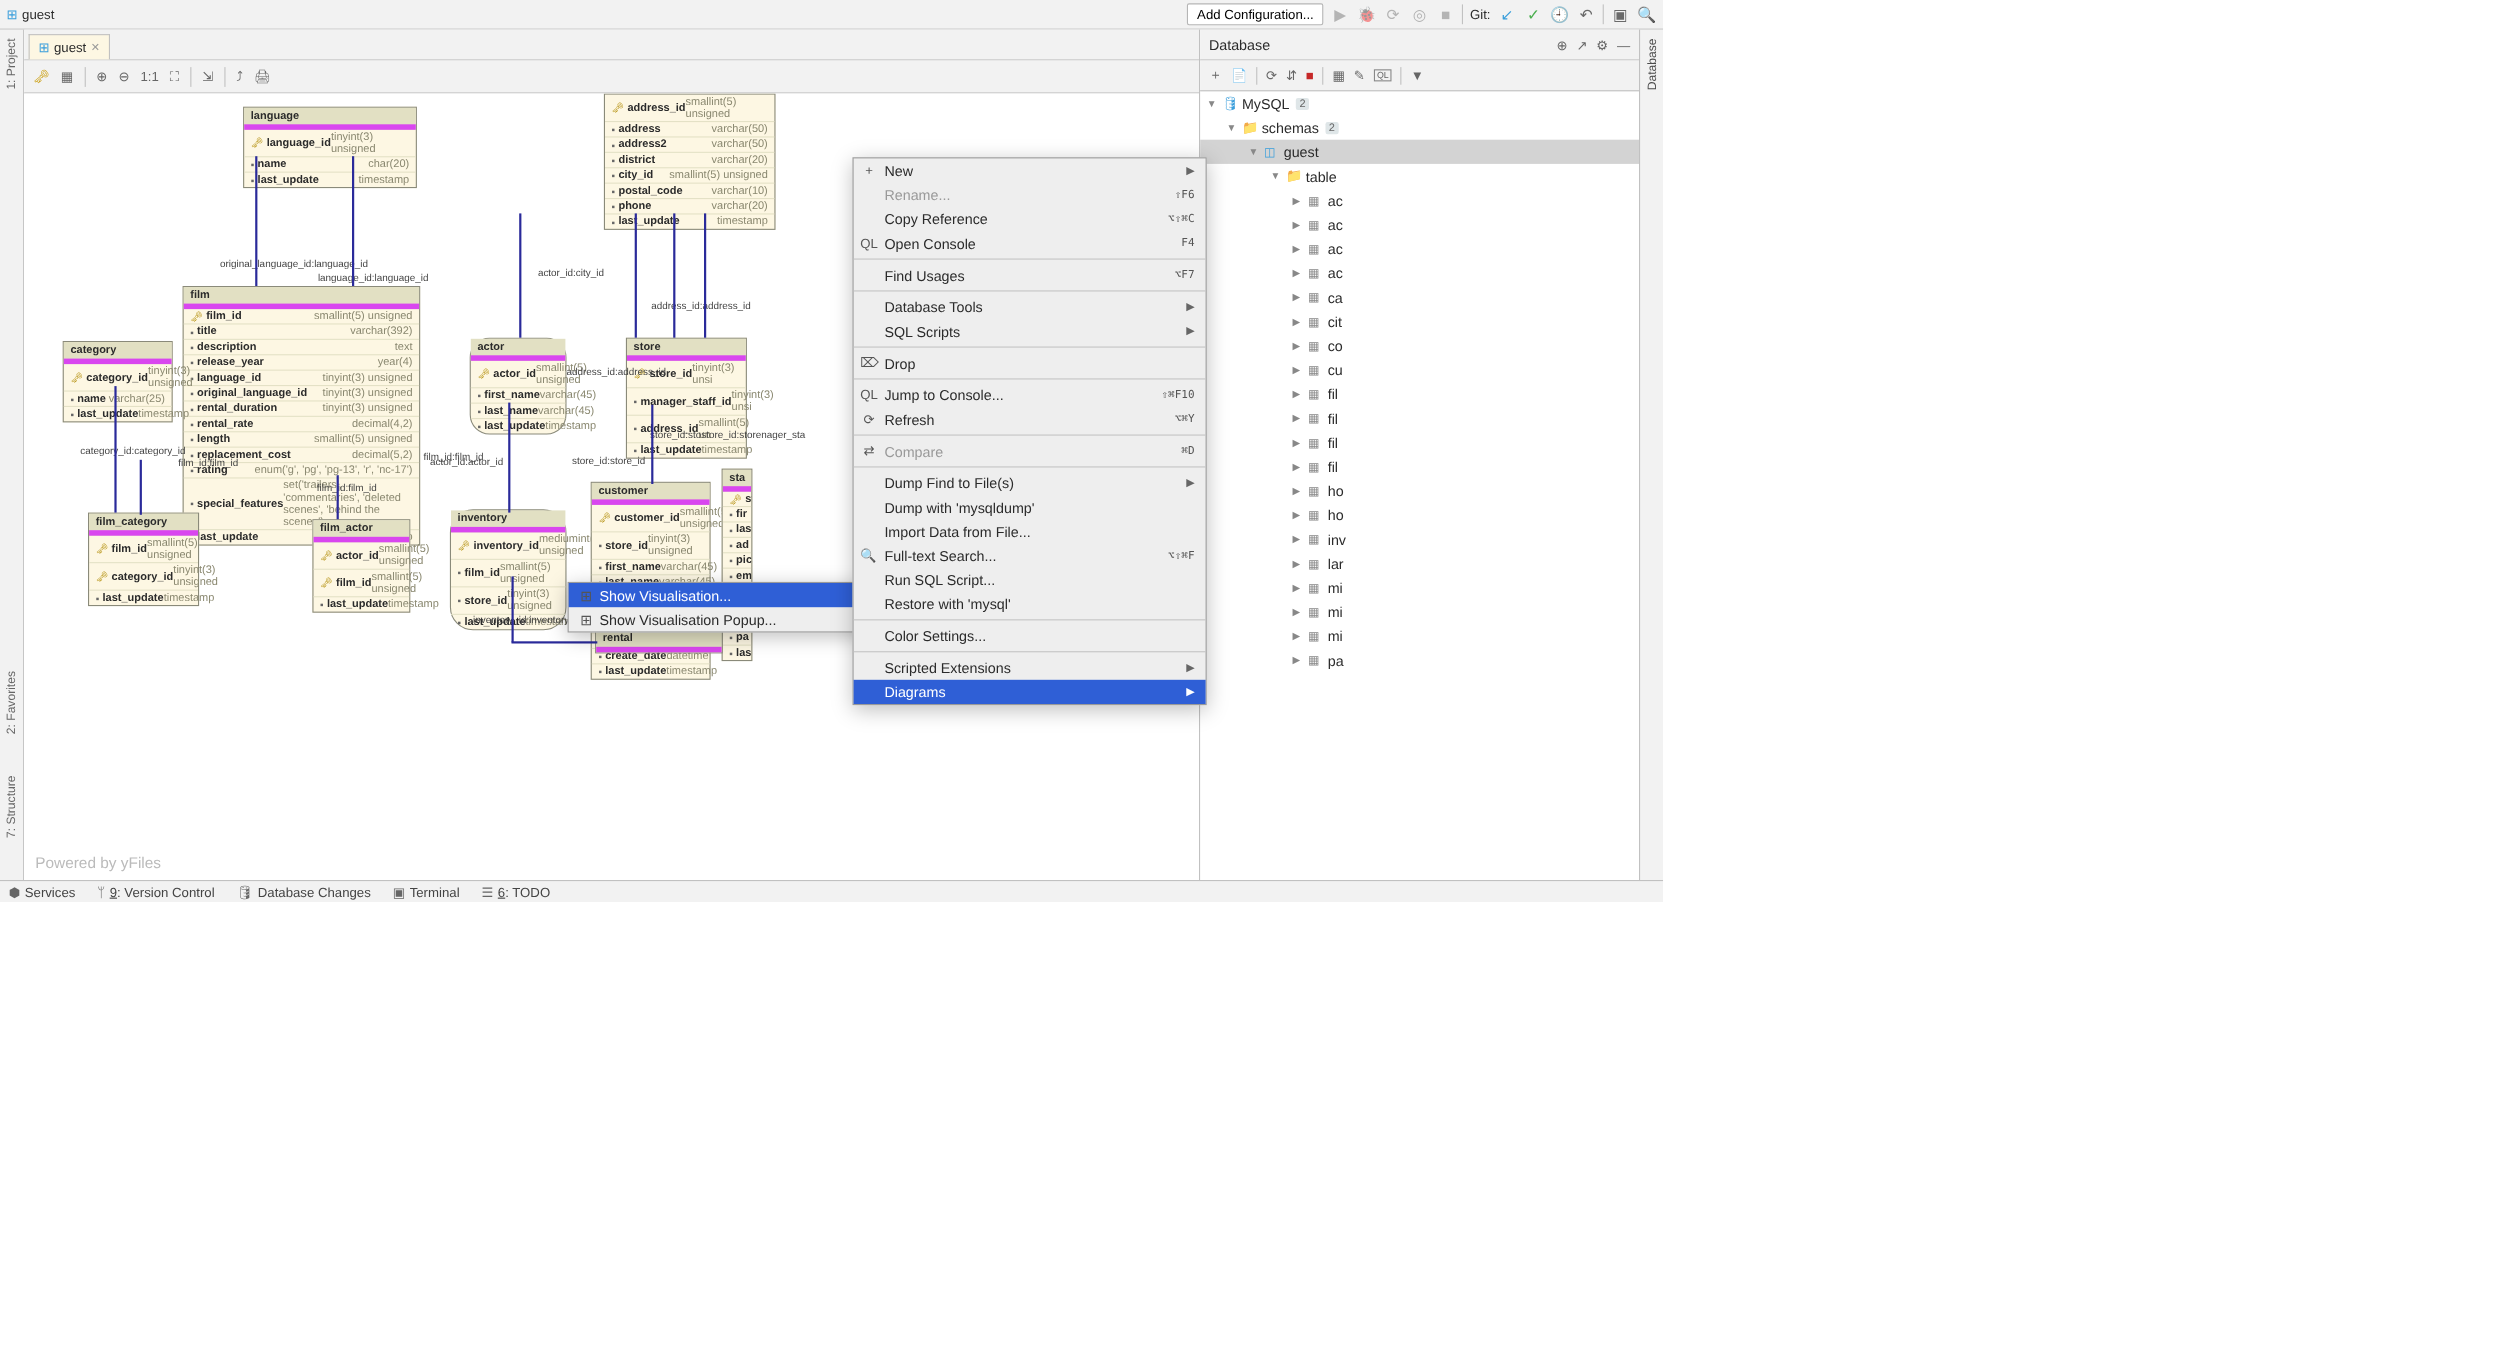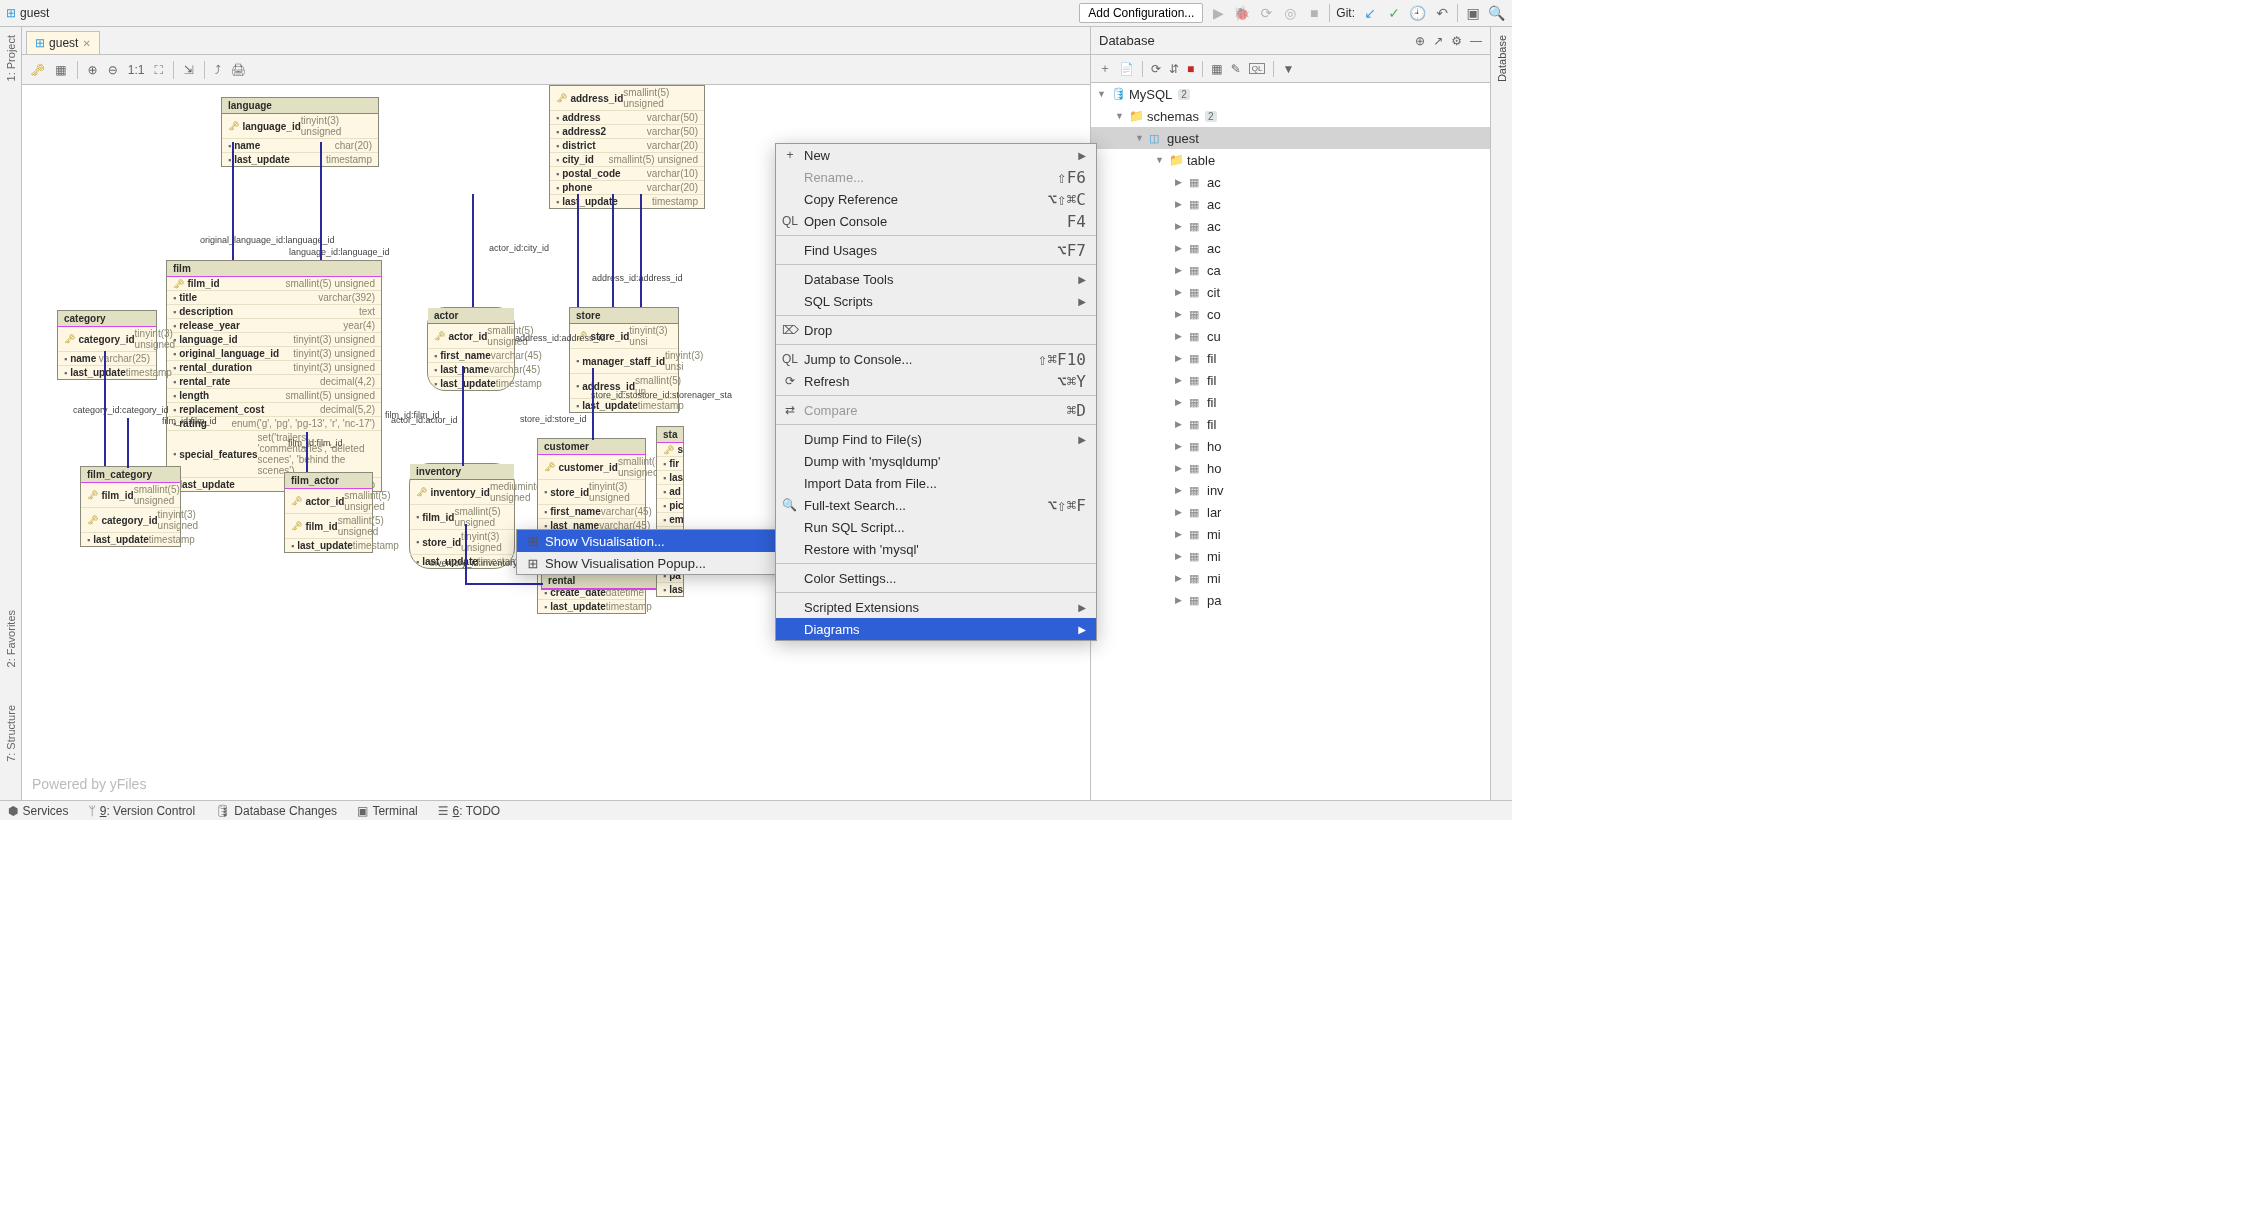--- a/index.html
+++ b/index.html
@@ -18,21 +18,21 @@
   .vert-label { writing-mode: vertical-rl; transform: rotate(180deg); color: #666; cursor: default; padding: 4px 0; }
   .vert-label.db { color: #4b4b4b; }
   .editor { flex: 1; display: flex; flex-direction: column; background: #fff; }
   .tabrow { height: 28px; display: flex; align-items: flex-end; border-bottom: 1px solid #c1c1c1; background: #f2f2f2; padding-left: 4px; }
   .tab { background: #fdf7e3; border: 1px solid #c1c1c1; border-bottom: none; padding: 4px 8px; display: flex; align-items: center; gap: 4px; font-size: 12px; }
   .tab .close { color: #999; font-size: 10px; }
   .canvas-toolbar { height: 30px; border-bottom: 1px solid #c1c1c1; background: #f2f2f2; display: flex; align-items: center; gap: 10px; padding: 0 8px; }
   .canvas-toolbar .sep { width: 1px; height: 18px; background: #c1c1c1; }
   .canvas { flex: 1; position: relative; background: #fff; overflow: hidden; }
   .erd-table { position: absolute; border: 1px solid #8a8a7a; background: #fdf7e3; font-size: 10px; }
-  .erd-table .hdr { background: #e2e0c3; border-bottom: 1px solid #d946ef; padding: 2px 6px; font-weight: bold; display: flex; align-items: center; gap: 4px; }
+  .erd-table .hdr { background: #e2e0c3; border-bottom: 5px solid #d946ef; padding: 2px 6px; font-weight: bold; display: flex; align-items: center; gap: 4px; }
   .erd-table .col { display: flex; justify-content: space-between; padding: 1px 6px; border-bottom: 1px solid #e4e1c6; }
   .erd-table .col:last-child { border-bottom: none; }
   .erd-table .col .cname { display:flex; align-items:center; gap:3px; }
   .erd-table .col .ctype { color: #8a8870; }
   .pk { color: #b08a00; font-size:9px; }
   .key { color:#666; font-size:9px; }
   .fk-label { position:absolute; font-size:9px; color:#444; white-space:nowrap; }
   .fk-line { position:absolute; background:#2a2a9a; }
   .powered { position:absolute; bottom:8px; left:10px; color:#bbb; font-size:14px; }
 
@@ -54,21 +54,21 @@
 
   .ctx-menu { position: absolute; background:#eeeeee; border:1px solid #9a9a9a; width: 322px; box-shadow: 0 4px 18px rgba(0,0,0,.25); font-size:13px; z-index: 100; }
   .ctx-menu .row { display:flex; align-items:center; padding: 3px 10px 3px 28px; position: relative; height: 22px; }
   .ctx-menu .row.sel { background:#2f5fd6; color:#fff; }
   .ctx-menu .row.disabled { color:#999; }
   .ctx-menu .sep { height:1px; background:#c4c4c4; margin: 3px 0; }
   .ctx-menu .ricon { position:absolute; left:6px; width:16px; text-align:center; color:#555; font-size:12px; }
   .ctx-menu .arrow, .ctx-menu .shortcut { margin-left:auto; }
   .ctx-menu .arrow { font-size:10px; color:#666; }
   .ctx-menu .row.sel .arrow { color:#fff; }
-  .ctx-menu .shortcut { font-family: "Menlo","Lucida Grande",monospace; color:#555; font-size:16px; }
+  .ctx-menu .shortcut { font-family: "Menlo","Lucida Grande",monospace; color:#555; font-size:10px; }
 
   .submenu { position:absolute; width: 395px; background:#eeeeee; border:1px solid #9a9a9a; box-shadow: 0 4px 18px rgba(0,0,0,.25); font-size:13px; }
   .submenu .row { display:flex; align-items:center; padding: 3px 10px 3px 28px; height:22px; }
   .submenu .row.sel { background:#2f5fd6; color:#fff; }
   .submenu .ricon{ width:16px; margin-left:-20px; margin-right:4px; text-align:center; color:#555; }
   .submenu .shortcut { margin-left:auto; font-family:"Menlo",monospace; color:#555; }
   .submenu .row.sel .shortcut { color:#fff; }
 
   .bottom-bar { height:20px; border-top:1px solid #c1c1c1; background:#f2f2f2; display:flex; align-items:center; gap:20px; padding:0 8px; font-size:12px; color:#444; }
   .bottom-bar .item { display:flex; align-items:center; gap:4px; }

